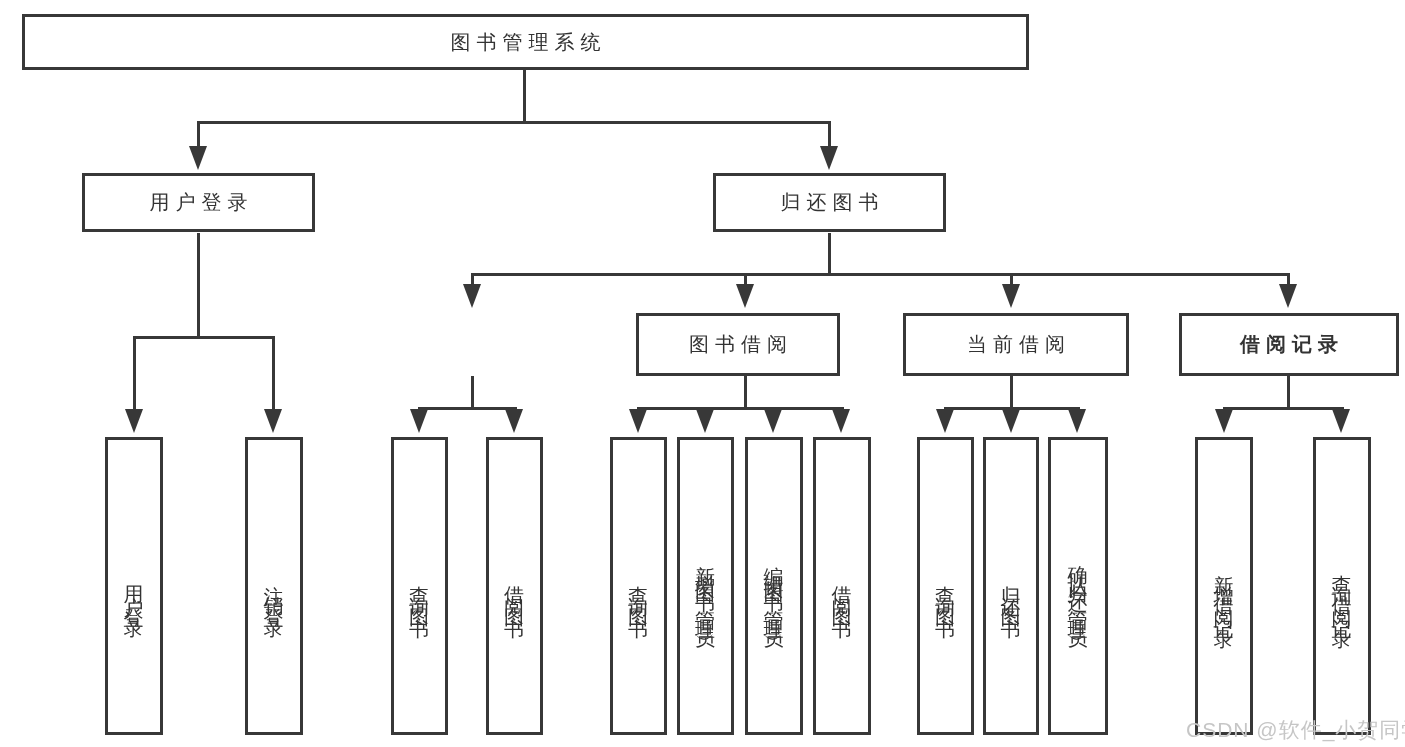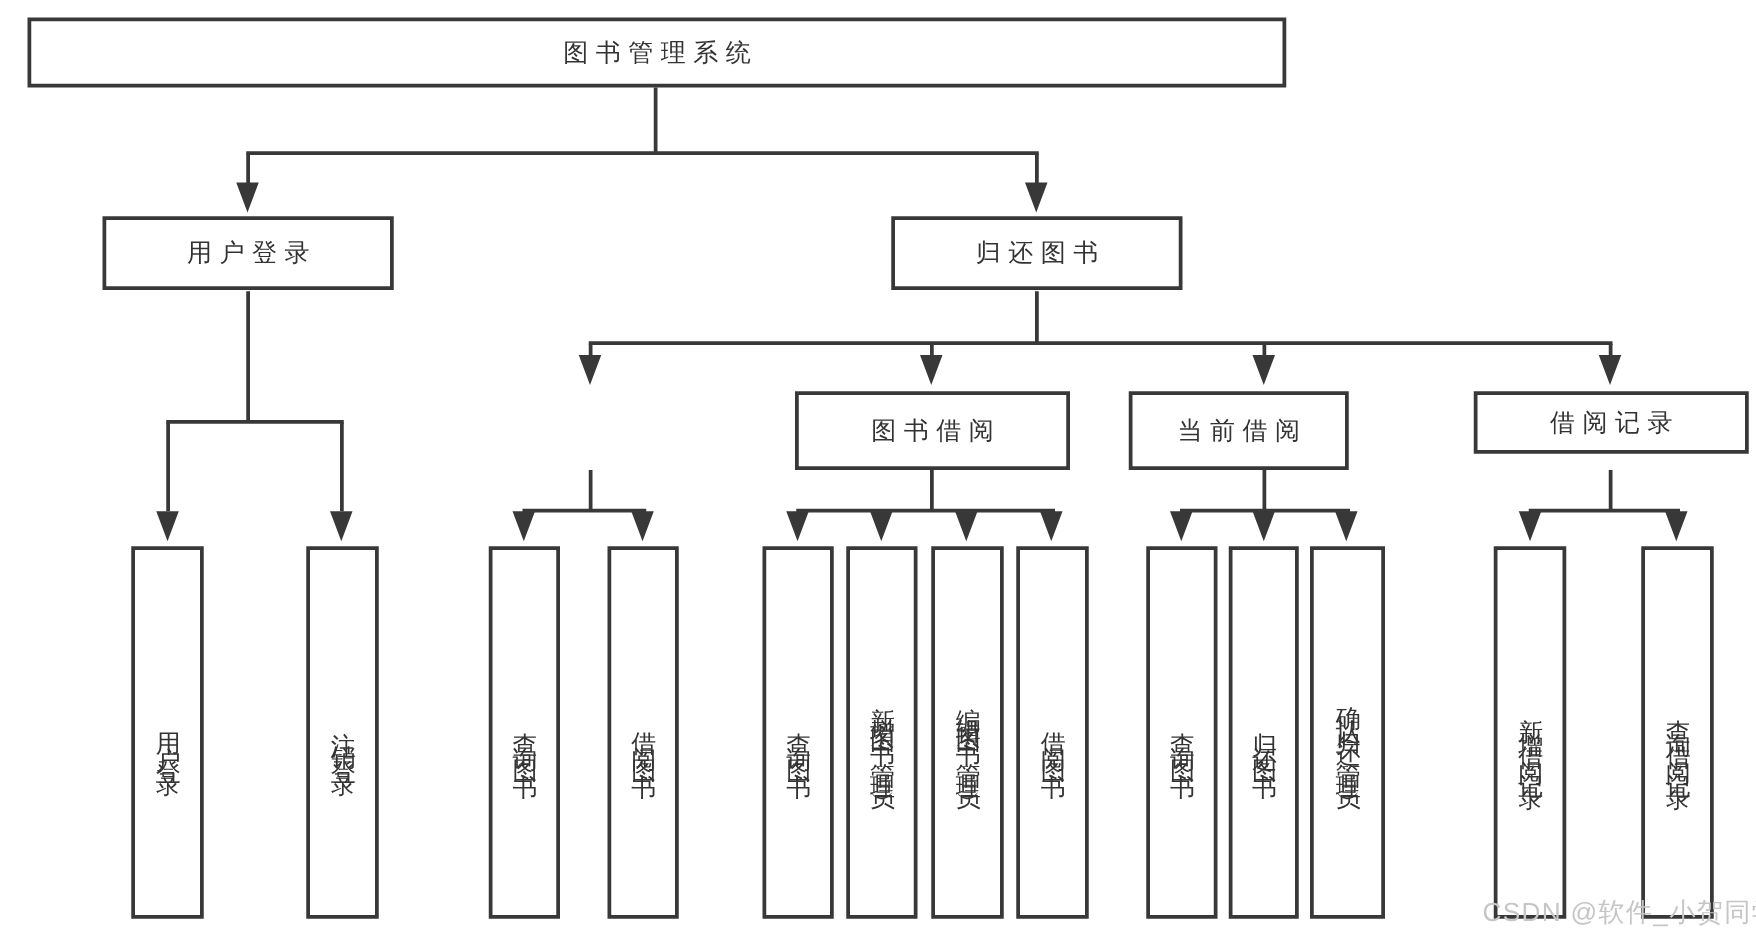--- a/index.html
+++ b/index.html
@@ -70,23 +70,23 @@
   <div class="hl" style="left:471px;top:273px;width:819px;"></div>
   <div class="vl" style="left:471px;top:275px;height:10px;"></div>
   <div class="ah" style="left:463px;top:284px;"></div>
   <div class="vl" style="left:744px;top:275px;height:10px;"></div>
   <div class="ah" style="left:736px;top:284px;"></div>
   <div class="vl" style="left:1010px;top:275px;height:10px;"></div>
   <div class="ah" style="left:1002px;top:284px;"></div>
   <div class="vl" style="left:1287px;top:275px;height:10px;"></div>
   <div class="ah" style="left:1279px;top:284px;"></div>
 
-  <div class="node" style="left:636px;top:313px;width:220px;height:63px;">图书借阅</div>
-  <div class="node" style="left:903px;top:313px;width:176px;height:63px;text-align:center;">当前借阅</div>
-  <div class="node" style="left:1179px;top:313px;width:220px;height:50px;">借阅记录</div>
+  <div class="node" style="left:636px;top:313px;width:204px;height:63px;">图书借阅</div>
+  <div class="node" style="left:903px;top:313px;width:226px;height:63px;text-align:center;">当前借阅</div>
+  <div class="node" style="left:1179px;top:313px;width:220px;height:63px;font-weight:bold;">借阅记录</div>
 
   <div class="vl" style="left:471px;top:376px;height:33px;"></div>
   <div class="hl" style="left:418px;top:407px;width:99px;"></div>
   <div class="ah" style="left:410px;top:409px;"></div>
   <div class="ah" style="left:505px;top:409px;"></div>
 
   <div class="vl" style="left:744px;top:376px;height:33px;"></div>
   <div class="hl" style="left:637px;top:407px;width:207px;"></div>
   <div class="ah" style="left:629px;top:409px;"></div>
   <div class="ah" style="left:696px;top:409px;"></div>

